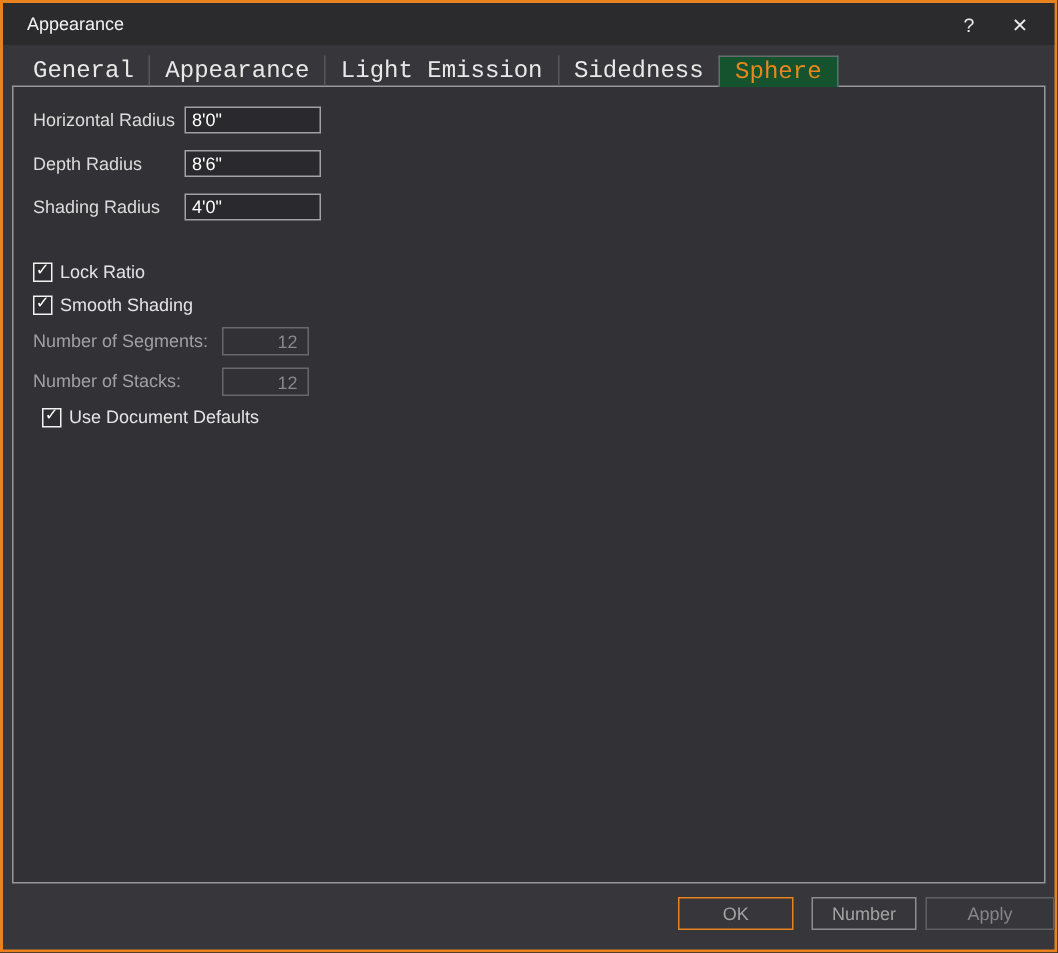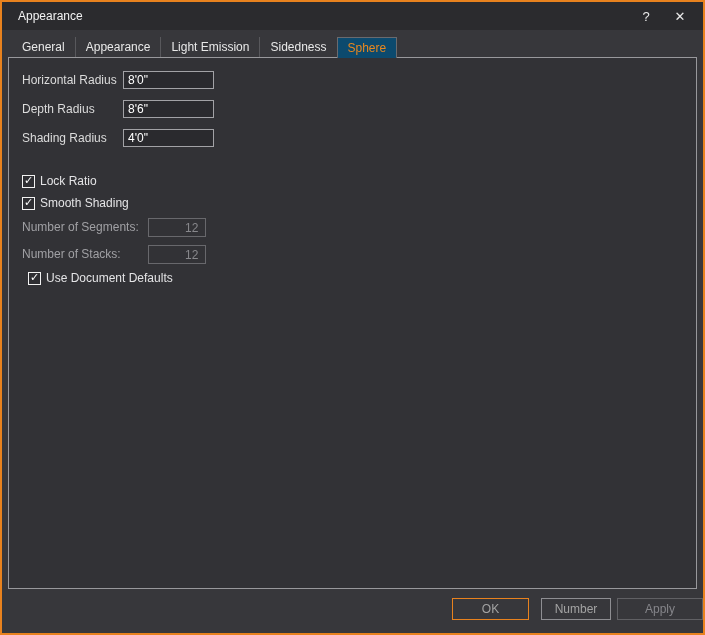--- a/index.html
+++ b/index.html
@@ -34,27 +34,28 @@
 
   
   .tabstrip {
     position: absolute; left: 10px; top: 35px;
     display: flex; align-items: flex-start;
     height: 21px; z-index: 2;
   }
   .tab {
     height: 20px; line-height: 20px;
     padding: 0 10px;
-    font-size: 12px; color: #E8E8E8;
+    font-size: 16px; color: #E8E8E8;
     white-space: nowrap;
+    font-family: Liberation Mono, monospace;
   }
   .tab + .tab { border-left: 1px solid #58585C; }
   .tab.active {
     height: 21px; line-height: 20px;
-    background: #0c4a6e;
+    background: #14532d;
     color: #E8871E;
     border: 1px solid #6A6A6E;
     border-bottom: none;
   }
 
   
   .panel {
     position: absolute; left: 6px; top: 55px;
     width: 689px; height: 532px;
     background: #323236;

